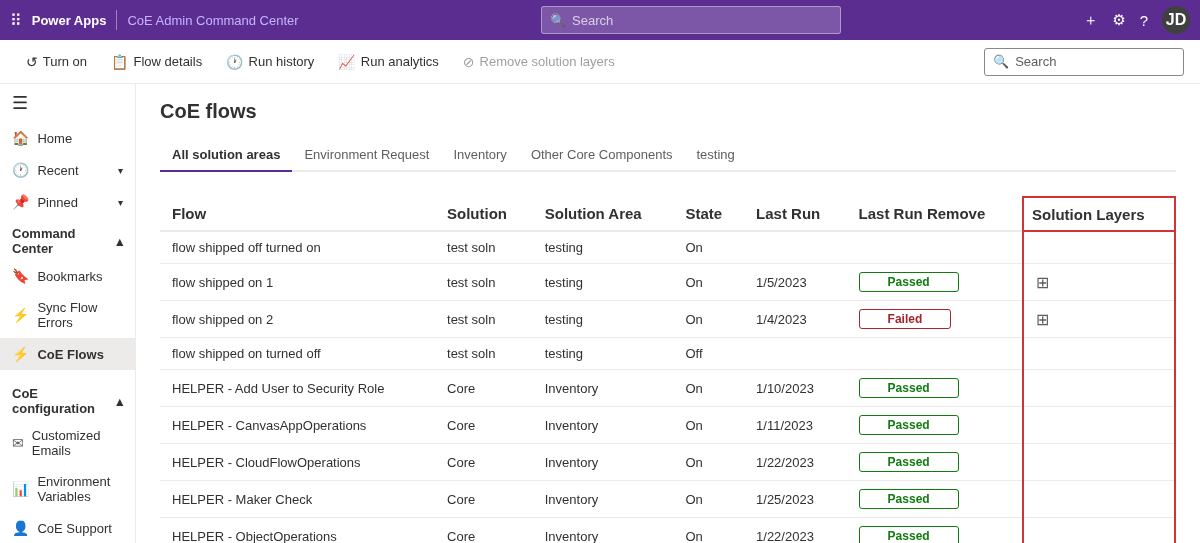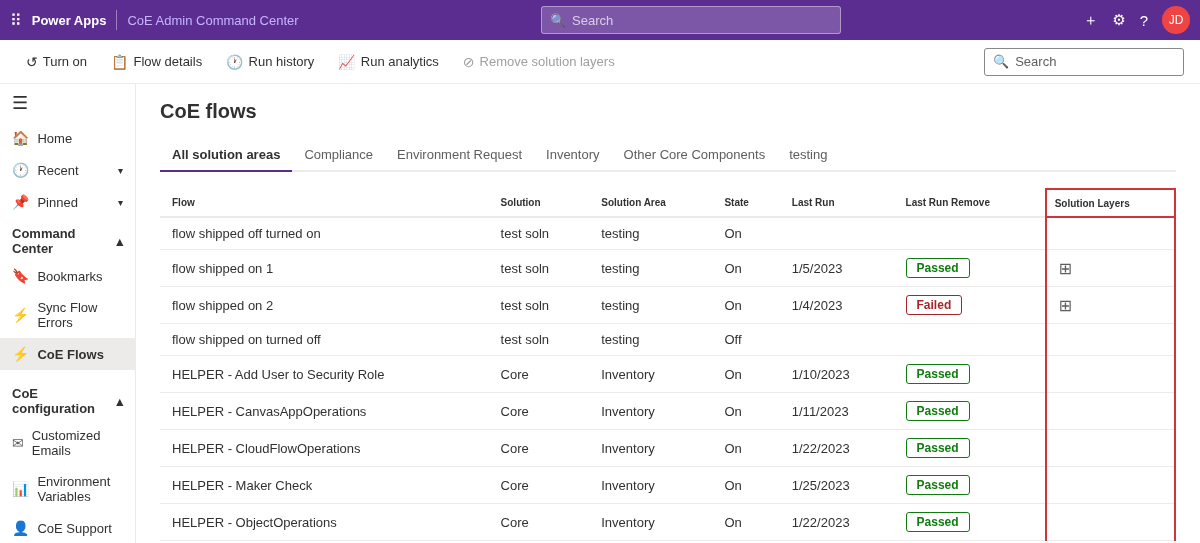--- a/index.html
+++ b/index.html
@@ -60,27 +60,27 @@
       cursor: pointer;
       font-size: 15px;
       display: flex;
       align-items: center;
       justify-content: center;
     }
     .avatar {
       width: 28px;
       height: 28px;
       border-radius: 50%;
-      background: #ef4444;
+      background: #404040;
       display: flex;
       align-items: center;
       justify-content: center;
       color: white;
-      font-weight: 400;
-      font-size: 12px;
+      font-weight: 700;
+      font-size: 16px;
     }
 
     
     .command-bar {
       background: white;
       height: 44px;
       display: flex;
       align-items: center;
       padding: 0 16px;
       gap: 4px;
@@ -178,21 +178,21 @@
       font-weight: 600;
       color: #323130;
       margin-bottom: 16px;
     }
 
     
     .tabs {
       display: flex;
       gap: 0;
       border-bottom: 2px solid #edebe9;
-      margin-bottom: 16px;
+      margin-bottom: 24px;
       align-items: center;
     }
     .tab {
       padding: 8px 12px;
       cursor: pointer;
       color: #605e5c;
       font-size: 13px;
       border-bottom: 2px solid transparent;
       margin-bottom: -2px;
     }
@@ -204,32 +204,32 @@
 
     
     .table-wrap { overflow-x: auto; }
     table { width: 100%; border-collapse: collapse; }
     thead tr { border-bottom: 2px solid #edebe9; }
     thead th {
       text-align: left;
       padding: 8px 12px;
       font-weight: 600;
       color: #323130;
-      font-size: 10px;
+      font-size: 15px;
       white-space: nowrap;
     }
     tbody tr { border-bottom: 1px solid #edebe9; }
     tbody td {
       padding: 8px 12px;
       color: #323130;
       font-size: 13px;
     }
     .badge {
       display: inline-block;
-      padding: 2px 10px;
+      padding: 2px 28px;
       border-radius: 3px;
       font-size: 12px;
       font-weight: 600;
     }
     .badge-passed { color: #107c10; border: 1px solid #107c10; }
     .badge-failed { color: #a4262c; border: 1px solid #a4262c; }
     .layers-icon {
       font-size: 16px;
       color: #605e5c;
     }
@@ -339,21 +339,20 @@
 
     <div class="sidebar-divider"></div>
 
   </div>
 
   <div class="main">
     <h1 class="page-title">CoE flows</h1>
 
     <div class="tabs">
       <div class="tab active">All solution areas</div>
-      <div class="tab">Compliance</div>
       <div class="tab">Environment Request</div>
       <div class="tab">Inventory</div>
       <div class="tab">Other Core Components</div>
       <div class="tab">testing</div>
     </div>
 
     <div class="table-wrap">
       <table>
         <thead>
           <tr>

